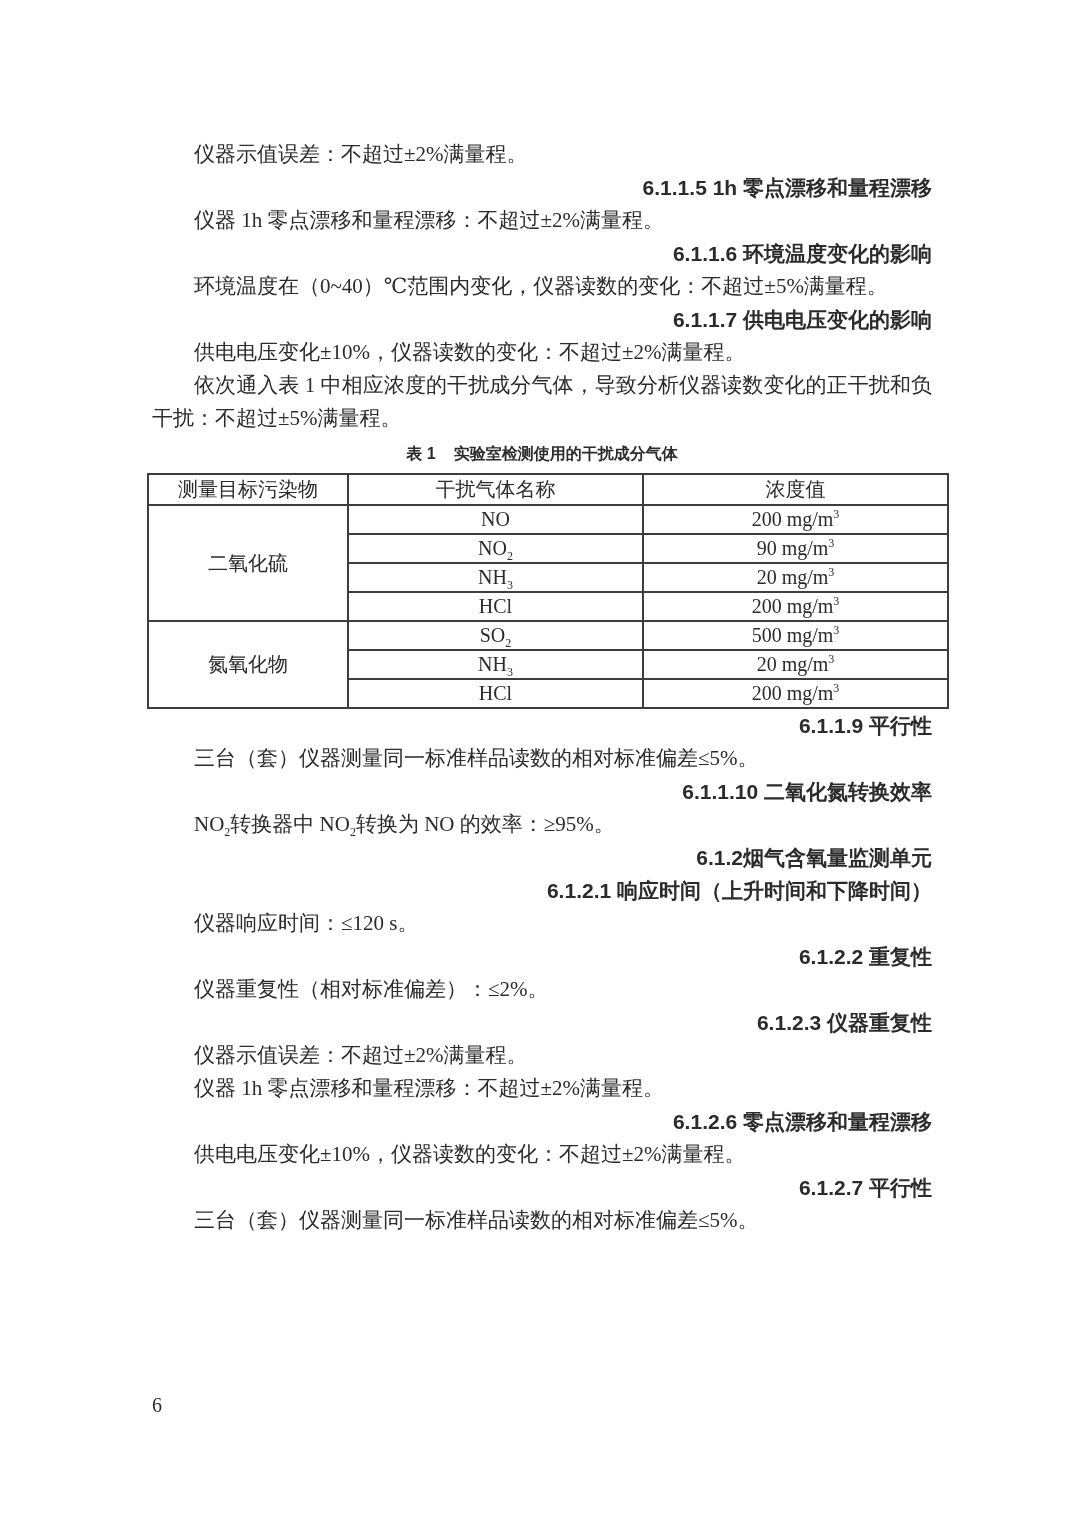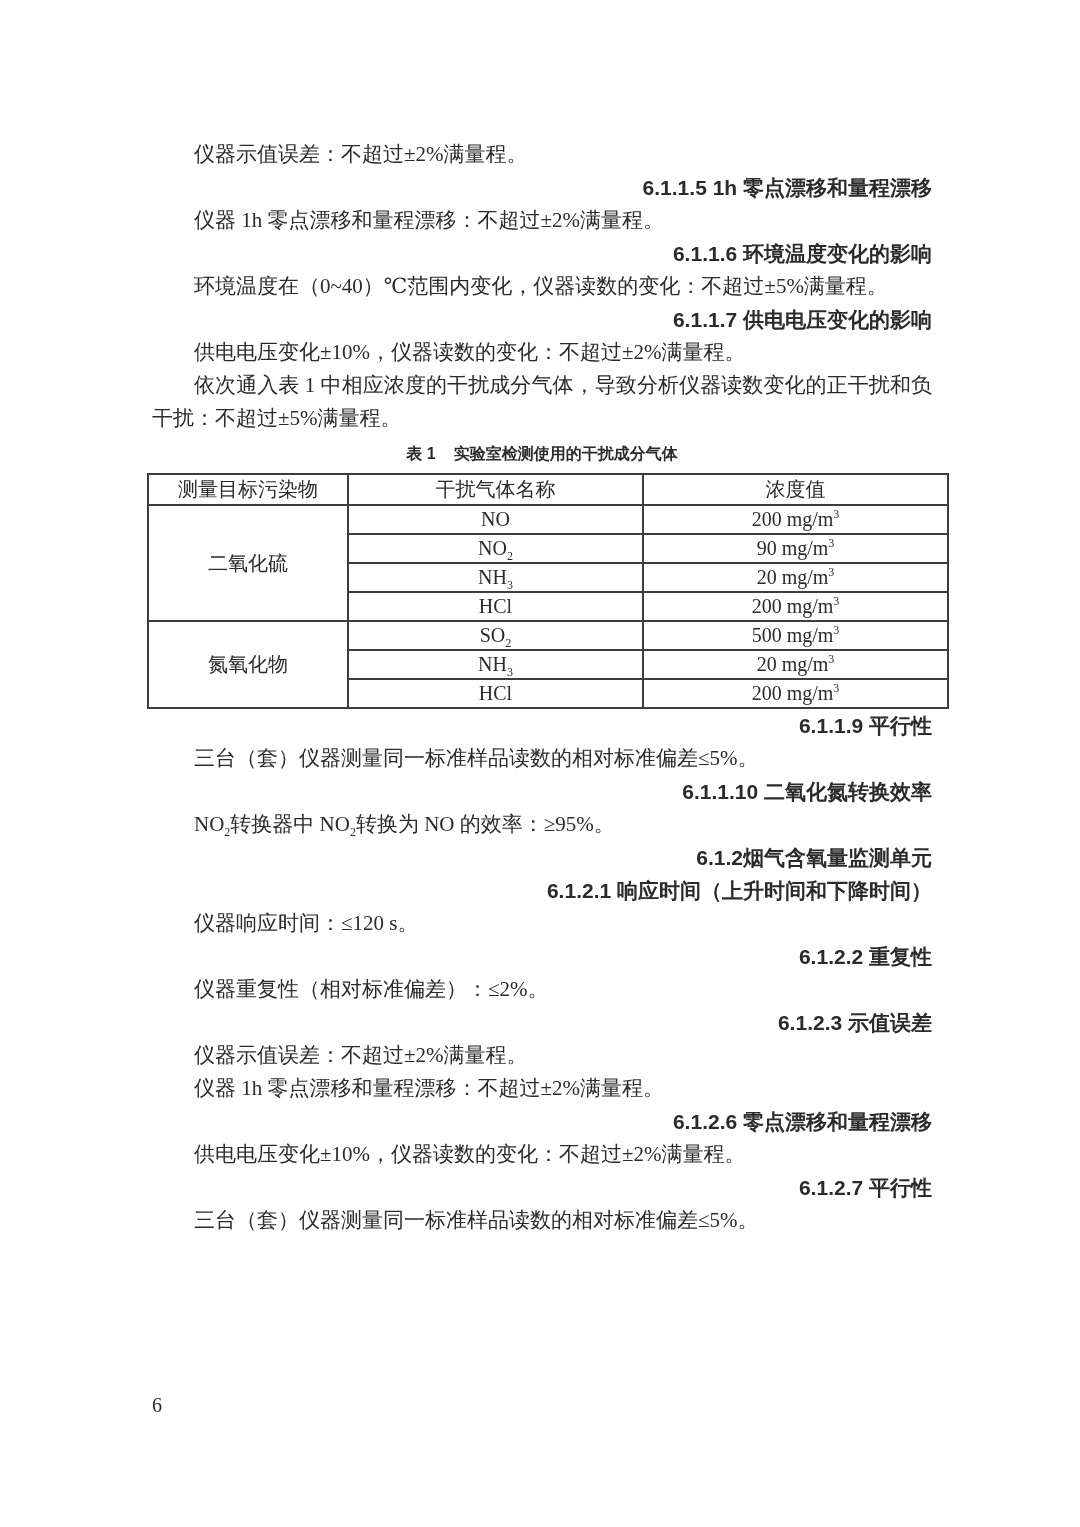--- a/index.html
+++ b/index.html
@@ -142,21 +142,21 @@
     <p class="body"><span>NO</span><sub class="chem">2</sub><span>转换器中 NO</span><sub class="chem">2</sub><span>转换为 NO 的效率：≥95%。</span></p>
 
     <h3 class="hd">6.1.2烟气含氧量监测单元</h3>
 
     <h3 class="hd">6.1.2.1 响应时间（上升时间和下降时间）</h3>
     <p class="body">仪器响应时间：≤120 s。</p>
 
     <h3 class="hd">6.1.2.2 重复性</h3>
     <p class="body">仪器重复性（相对标准偏差）：≤2%。</p>
 
-    <h3 class="hd">6.1.2.3 示值误差</h3>
+    <h3 class="hd">6.1.2.3 仪器重复性</h3>
     <p class="body">仪器示值误差：不超过±2%满量程。</p>
 
     <p class="body">仪器 1h 零点漂移和量程漂移：不超过±2%满量程。</p>
 
 
     <h3 class="hd">6.1.2.6 零点漂移和量程漂移</h3>
     <p class="body">供电电压变化±10%，仪器读数的变化：不超过±2%满量程。</p>
 
     <h3 class="hd">6.1.2.7 平行性</h3>
     <p class="body">三台（套）仪器测量同一标准样品读数的相对标准偏差≤5%。</p>

